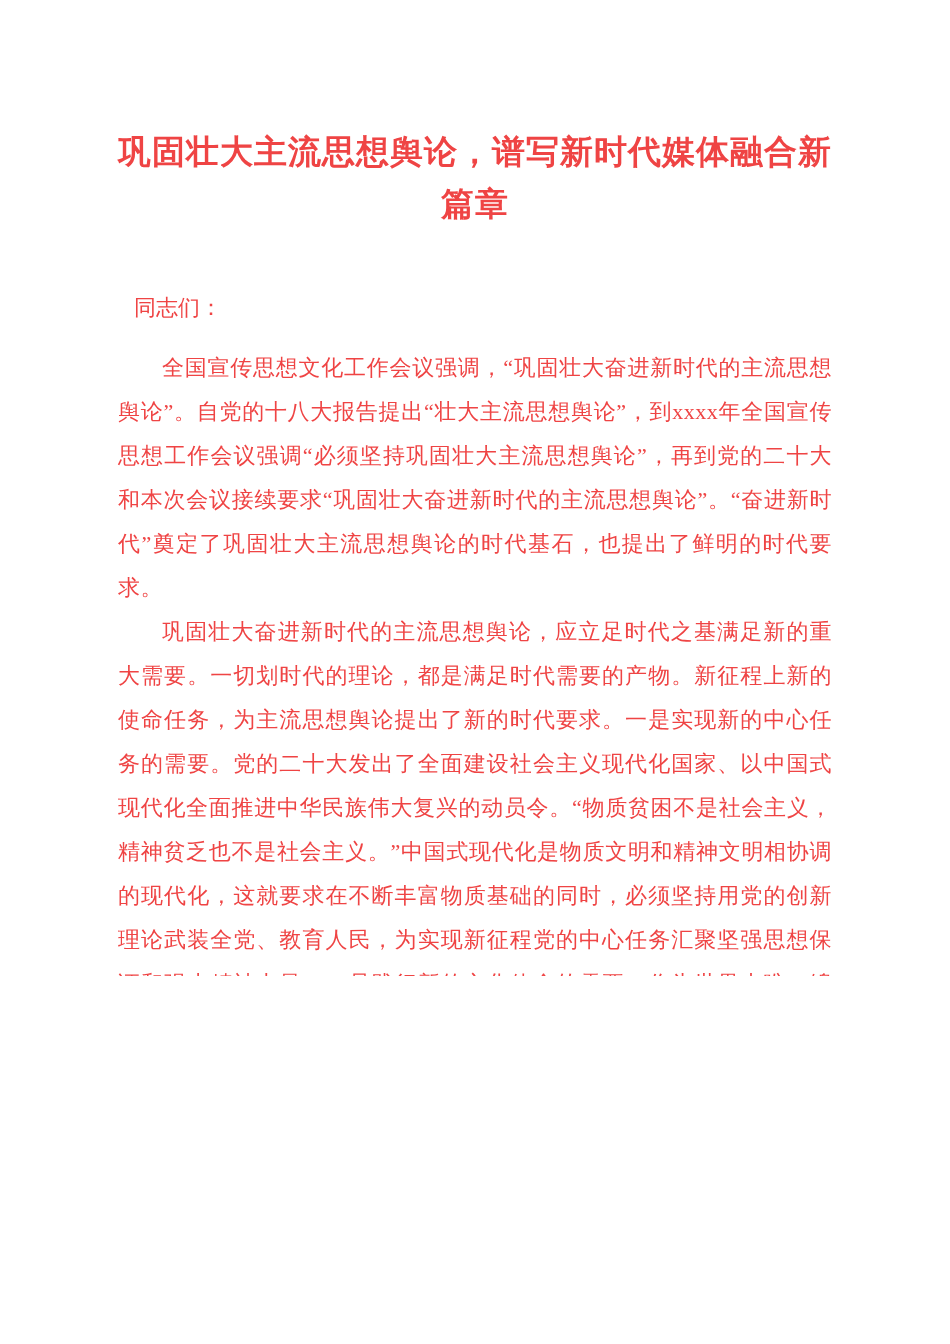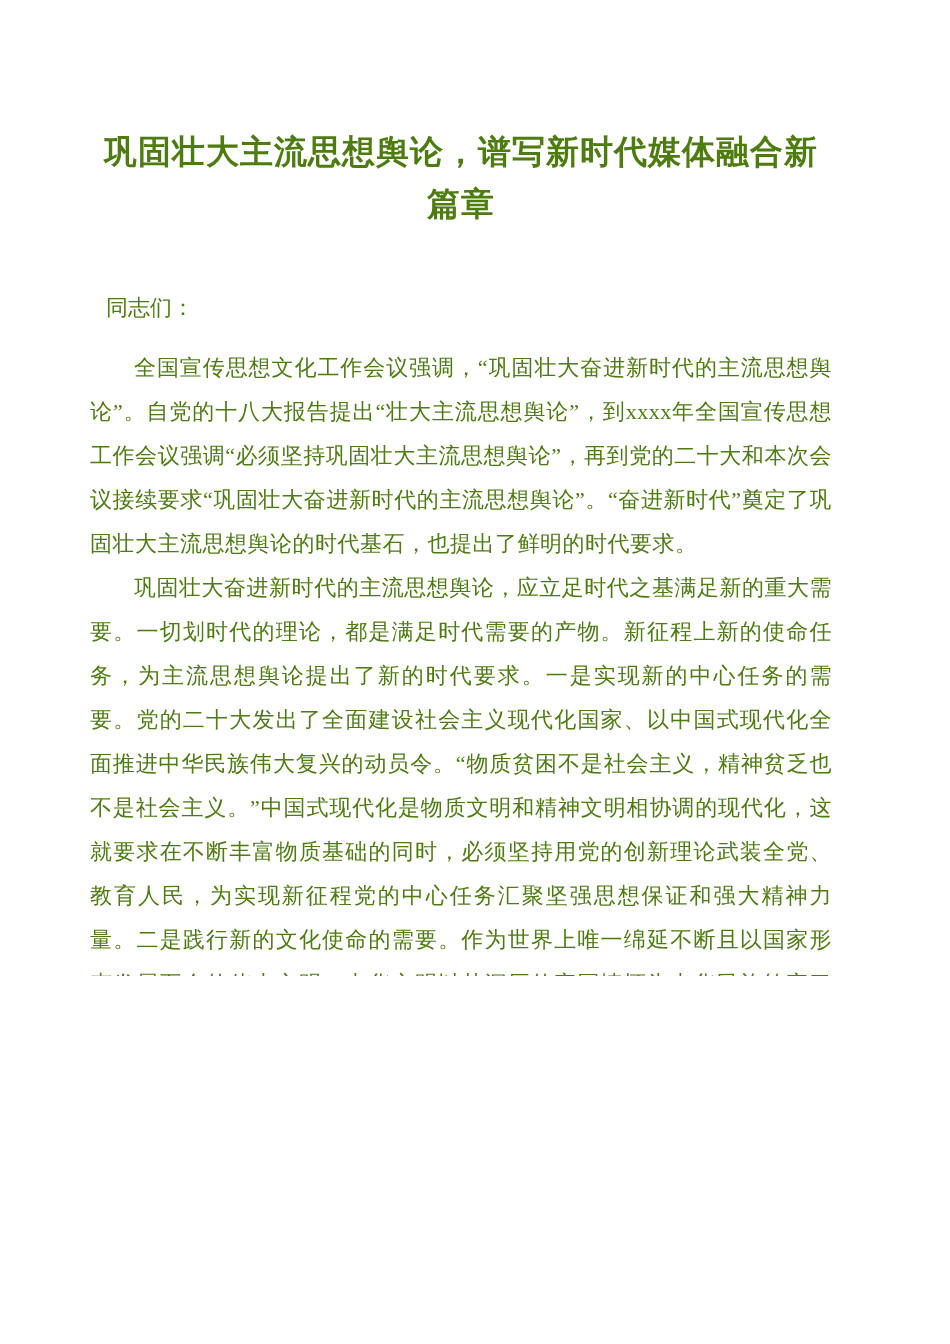--- a/index.html
+++ b/index.html
@@ -6,22 +6,22 @@
       margin: 0;
       padding: 0;
       background: #ffffff;
     }
     .page {
       position: relative;
       width: 950px;
       height: 976px;
       box-sizing: border-box;
       background: #ffffff;
-      color: #4d7c0f;
-      padding: 126px 118px 0 90px;
+      color: #ef4444;
+      padding: 126px 118px 0 118px;
       overflow: hidden;
       font-family: "Liberation Serif", serif;
     }
     .doc-title {
       margin: 0 auto 56px auto;
       font-family: "Liberation Sans", sans-serif;
       font-size: 33px;
       font-weight: 700;
       line-height: 52px;
       text-align: center;

